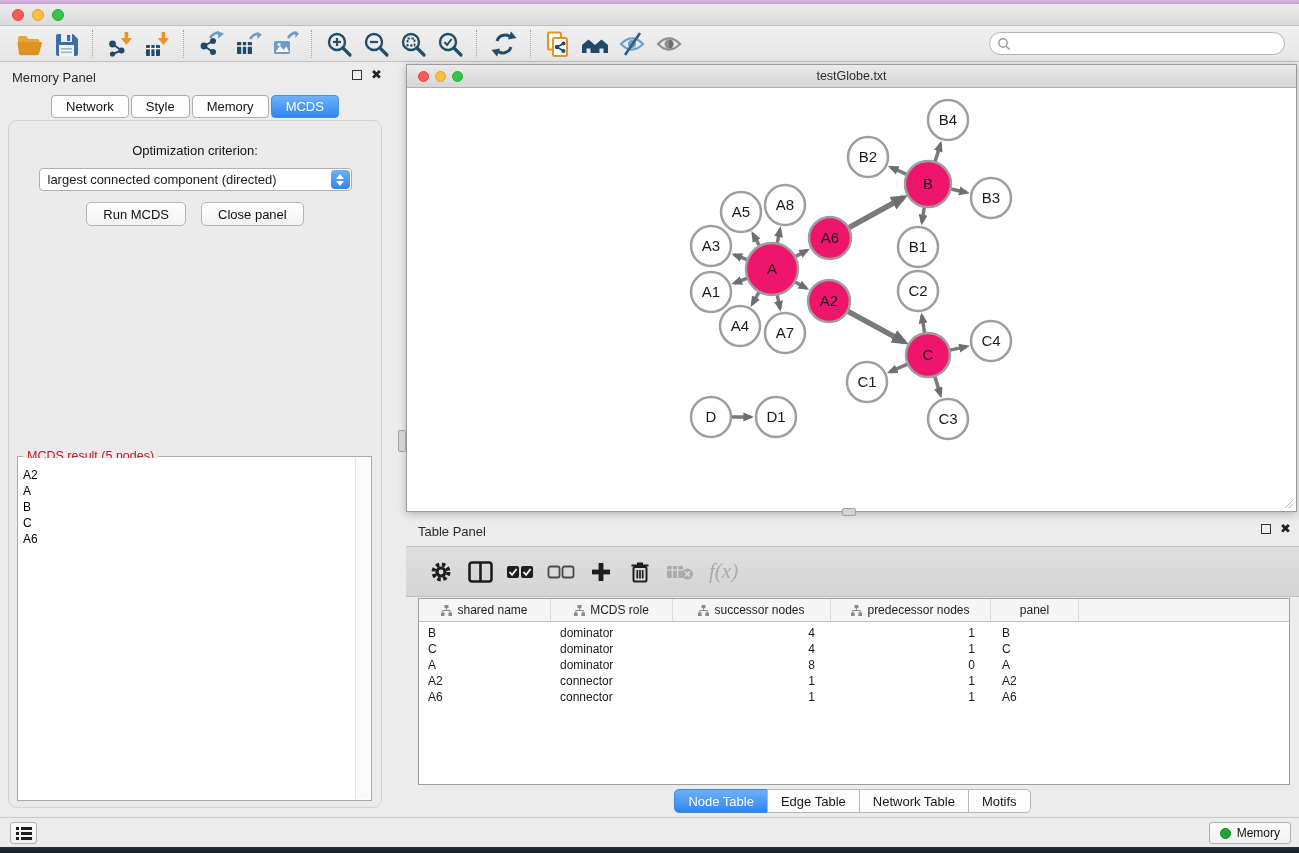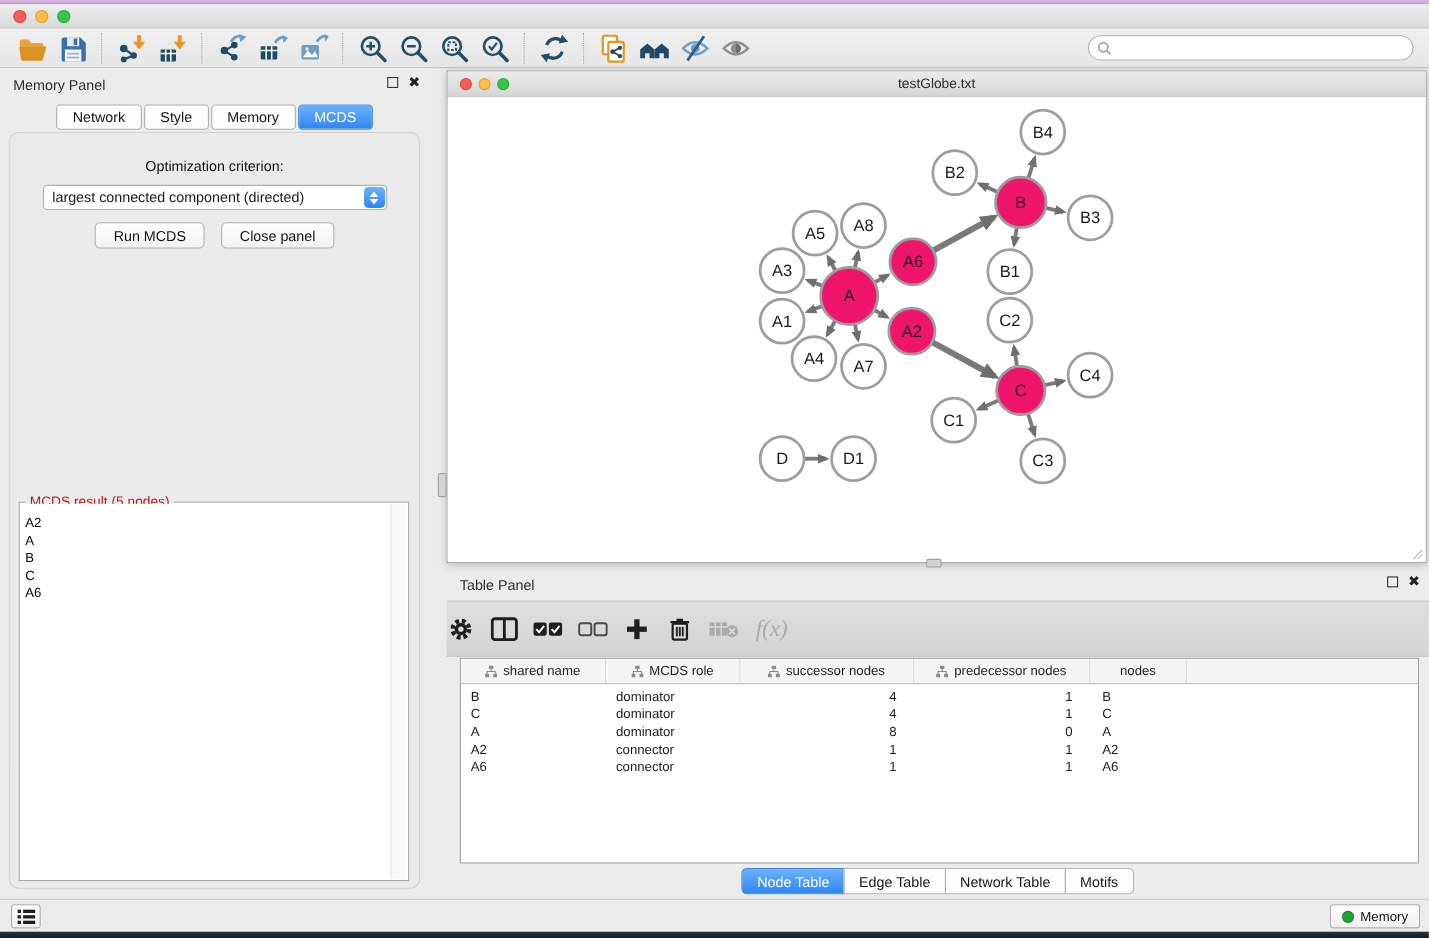--- a/index.html
+++ b/index.html
@@ -64,21 +64,21 @@
   .net-title{position:absolute;left:0;right:0;text-align:center;font-size:12.5px;color:#2E2E2E;}
   .net-canvas{position:relative;width:889px;height:423px;background:#fff;}
   .net-grip{position:absolute;right:2px;bottom:2px;width:11px;height:11px;}
   .handle-v{position:absolute;left:398px;top:430px;width:8px;height:22px;background:#D3D3D3;border:1px solid #A3A3A3;
             border-radius:2px;box-sizing:border-box;}
   .handle-h{position:absolute;left:842px;top:508px;width:14px;height:8px;background:#D3D3D3;border:1px solid #A3A3A3;
             border-radius:2px;box-sizing:border-box;}
   
   .table-panel{position:absolute;left:406px;top:516px;width:893px;height:302px;}
   .tp-toolbar{position:absolute;left:0;top:30px;right:0;height:51px;background:linear-gradient(#DFDFDF,#D4D4D4);
-              border-top:1px solid #C6C6C6;border-bottom:1px solid #BDBDBD;display:flex;align-items:center;box-sizing:border-box;}
+              border-top:1px solid #C6C6C6;border-bottom:1px solid #BDBDBD;display:flex;align-items:center;padding-left:22px;box-sizing:border-box;}
   .tpi{min-width:26px;height:28px;display:flex;align-items:center;justify-content:center;margin-right:13px;}
   .fx{font-family:"Liberation Serif","DejaVu Serif",serif;font-style:italic;font-size:21px;color:#ABABAB;margin-left:2px;}
   .tp-table{position:absolute;left:12px;top:82px;width:872px;height:187px;background:#fff;border:1px solid #9E9E9E;
             box-sizing:border-box;display:flex;flex-direction:column;}
   .thead{height:22px;background:#F5F5F5;border-bottom:1px solid #BFBFBF;display:flex;flex:none;}
   .th{font-size:12px;color:#1E1E1E;display:flex;align-items:center;justify-content:center;gap:5px;
       border-right:1px solid #DADADA;box-sizing:border-box;}
   .tbody{flex:1;padding-top:3px;}
   .tr{height:16px;display:flex;align-items:center;}
   .td{font-size:12px;box-sizing:border-box;white-space:nowrap;}
@@ -511,21 +511,21 @@
               <g fill="#8A8A8A">
                 <rect x="3.5" y="0" width="4" height="3.2"></rect>
                 <rect x="0" y="7.5" width="3.6" height="3.5"></rect>
                 <rect x="7.4" y="7.5" width="3.6" height="3.5"></rect>
               </g>
               <path d="M5.5 3.2 v2.3 M1.8 7.5 v-2 h7.4 v2" stroke="#8A8A8A" stroke-width="1" fill="none"></path>
             </svg>
             <span>predecessor nodes</span>
           </div>
           <div class="th c4">
-            <span>nodes</span>
+            <span>panel</span>
           </div>
           <div class="th cfill"></div>
         </div>
       <div class="tbody">
           <div class="tr">
             <div class="td c0">B</div>
             <div class="td c1">dominator</div>
             <div class="td c2">4</div>
             <div class="td c3">1</div>
             <div class="td c4">B</div>

